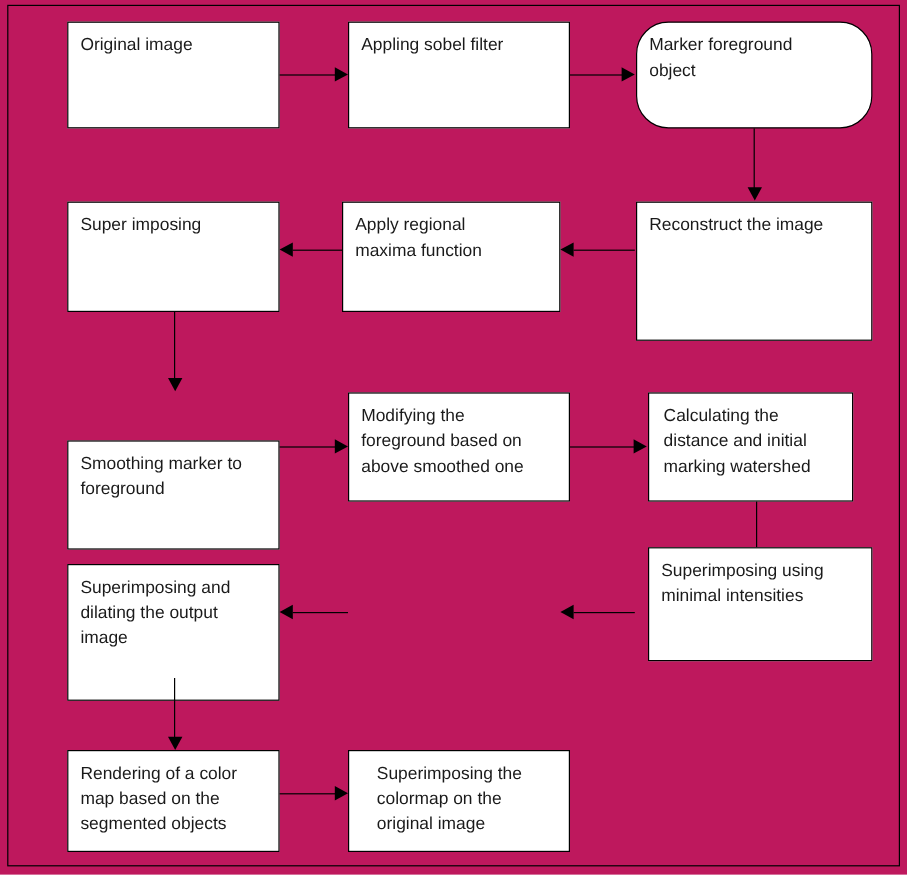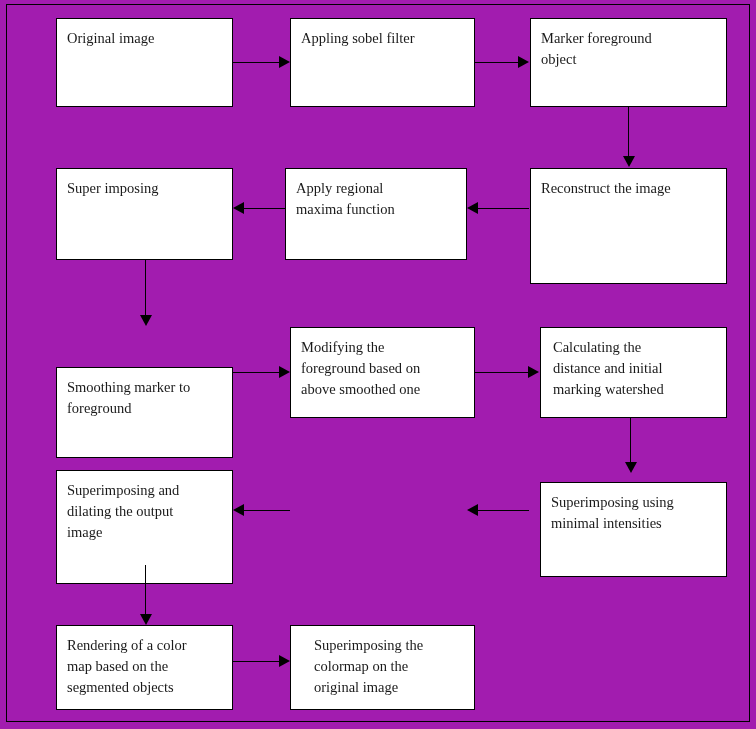--- a/index.html
+++ b/index.html
@@ -4,23 +4,23 @@
 <style>
   html, body {
     margin: 0;
     padding: 0;
     background: #ffffff;
   }
   #page {
     position: relative;
     width: 756px;
     height: 729px;
-    background: #a21caf;
+    background: #be185d;
     overflow: hidden;
-    font-family: Liberation Serif, serif;
+    font-family: Liberation Sans, sans-serif;
   }
   .frame {
     position: absolute;
     left: 6px;
     top: 4px;
     width: 744px;
     height: 718px;
     border: 1px solid #000000;
     box-sizing: border-box;
   }
@@ -70,21 +70,21 @@
 <body>
 
 <div id="page">
 
   <div class="frame"></div>
 
   <div class="node" style="left:56px; top:18px; width:177px; height:89px;">Original image</div>
 
   <div class="node" style="left:290px; top:18px; width:185px; height:89px;">Appling sobel filter</div>
 
-  <div class="node" style="left:530px; top:18px; width:197px; height:89px;">Marker foreground
+  <div class="node" style="left:530px; top:18px; width:197px; height:89px;border-radius:27px;">Marker foreground
 object</div>
 
   <div class="h-line" style="left:233px; top:62px; width:47px;"></div>
   <div class="arrow arrow-right" style="left:279px; top:56px;"></div>
 
   <div class="h-line" style="left:475px; top:62px; width:44px;"></div>
   <div class="arrow arrow-right" style="left:518px; top:56px;"></div>
 
   <div class="v-line" style="left:628px; top:107px; height:50px;"></div>
   <div class="arrow arrow-down" style="left:623px; top:156px;"></div>
@@ -105,39 +105,39 @@
   <div class="v-line" style="left:145px; top:260px; height:56px;"></div>
   <div class="arrow arrow-down" style="left:140px; top:315px;"></div>
 
   <div class="node" style="left:56px; top:327px; width:177px; height:91px;margin-top:40px;">Smoothing marker to
 foreground</div>
 
   <div class="node" style="left:290px; top:327px; width:185px; height:91px;">Modifying the
 foreground based on
 above smoothed one</div>
 
-  <div class="node" style="left:540px; top:327px; width:187px; height:91px;padding-left:12px;">Calculating the
+  <div class="node" style="left:540px; top:327px; width:171px; height:91px;padding-left:12px;">Calculating the
 distance and initial
 marking watershed</div>
 
   <div class="h-line" style="left:233px; top:372px; width:47px;"></div>
   <div class="arrow arrow-right" style="left:279px; top:366px;"></div>
 
   <div class="h-line" style="left:475px; top:372px; width:54px;"></div>
   <div class="arrow arrow-right" style="left:528px; top:366px;"></div>
 
   <div class="v-line" style="left:630px; top:418px; height:45px;"></div>
   <div class="arrow arrow-down" style="left:625px; top:462px;"></div>
 
   <div class="node" style="left:56px; top:470px; width:177px; height:114px;">Superimposing and
 dilating the output
 image</div>
 
 
-  <div class="node" style="left:540px; top:482px; width:187px; height:95px;">Superimposing using
+  <div class="node" style="left:540px; top:456px; width:187px; height:95px;">Superimposing using
 minimal intensities</div>
 
   <div class="h-line" style="left:478px; top:510px; width:51px;"></div>
   <div class="arrow arrow-left" style="left:467px; top:504px;"></div>
 
   <div class="h-line" style="left:244px; top:510px; width:46px;"></div>
   <div class="arrow arrow-left" style="left:233px; top:504px;"></div>
 
   <div class="v-line" style="left:145px; top:565px; height:50px;"></div>
   <div class="arrow arrow-down" style="left:140px; top:614px;"></div>

